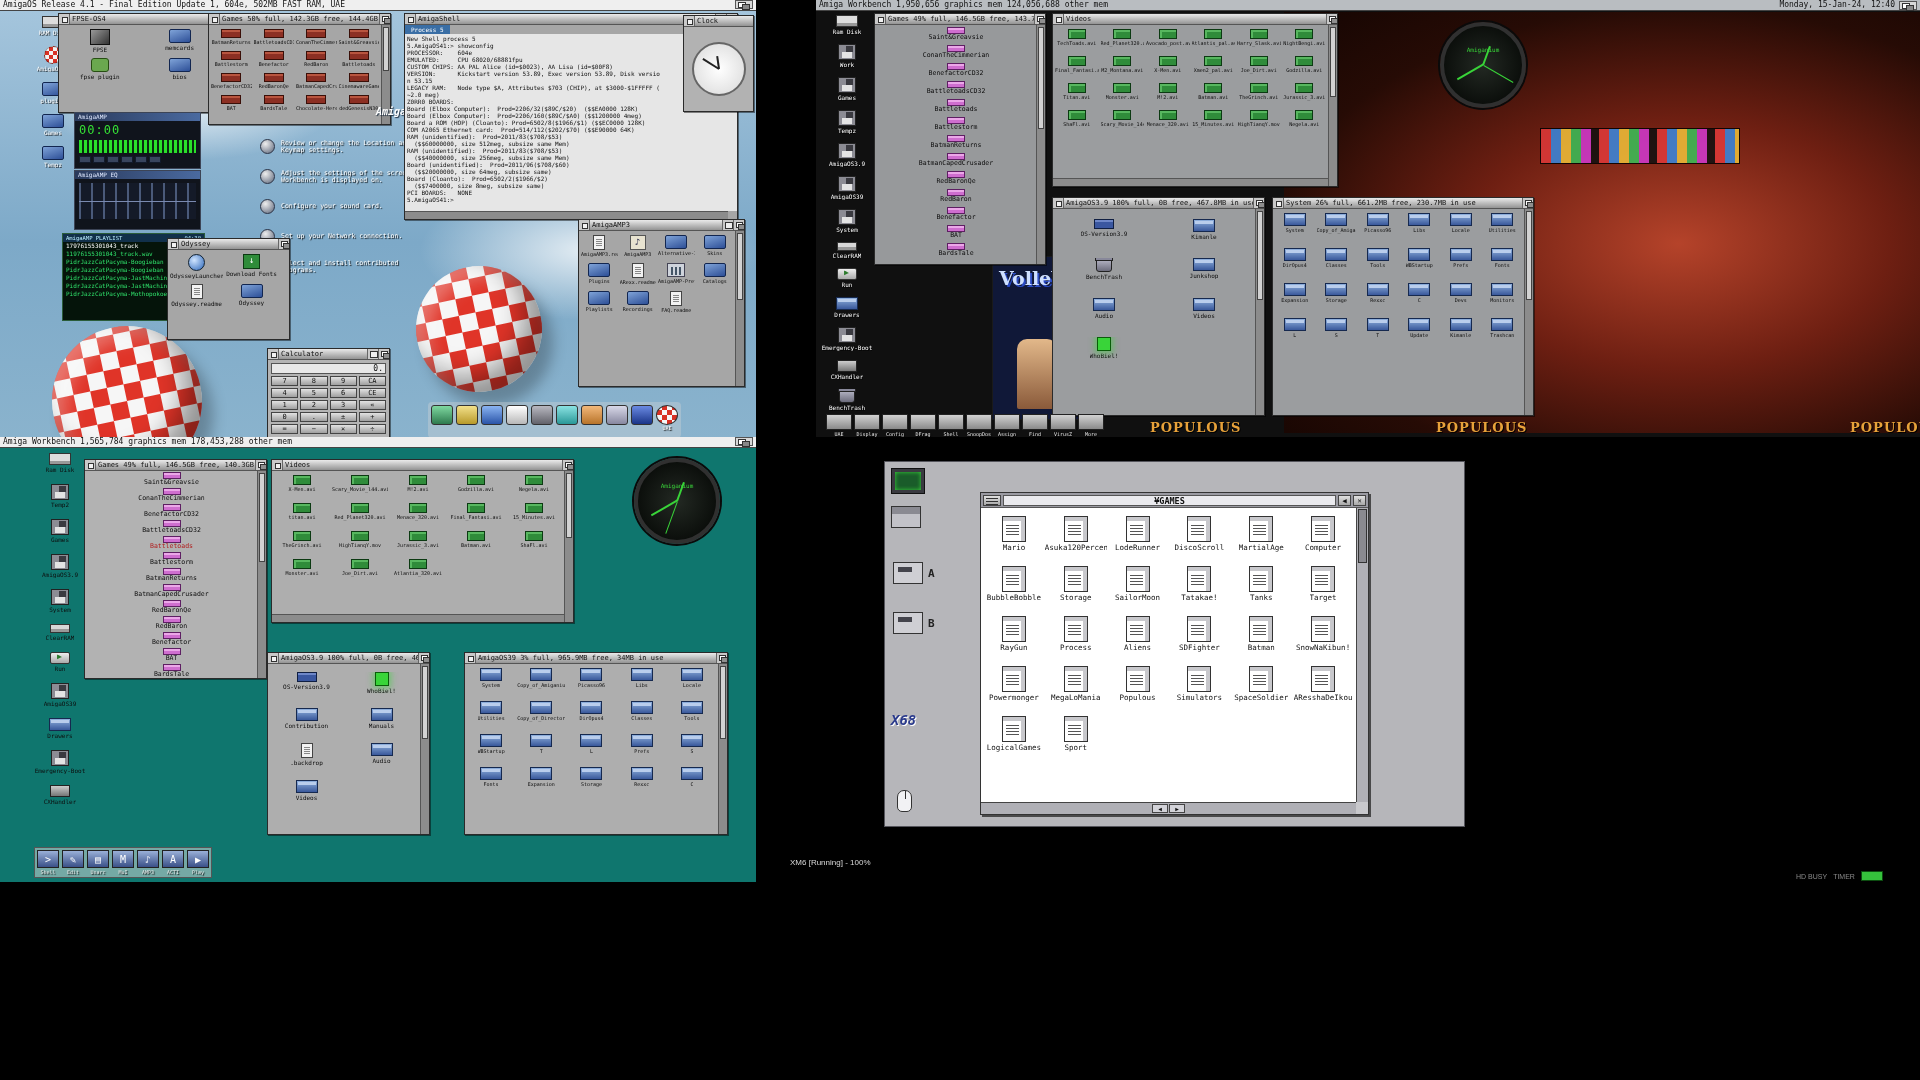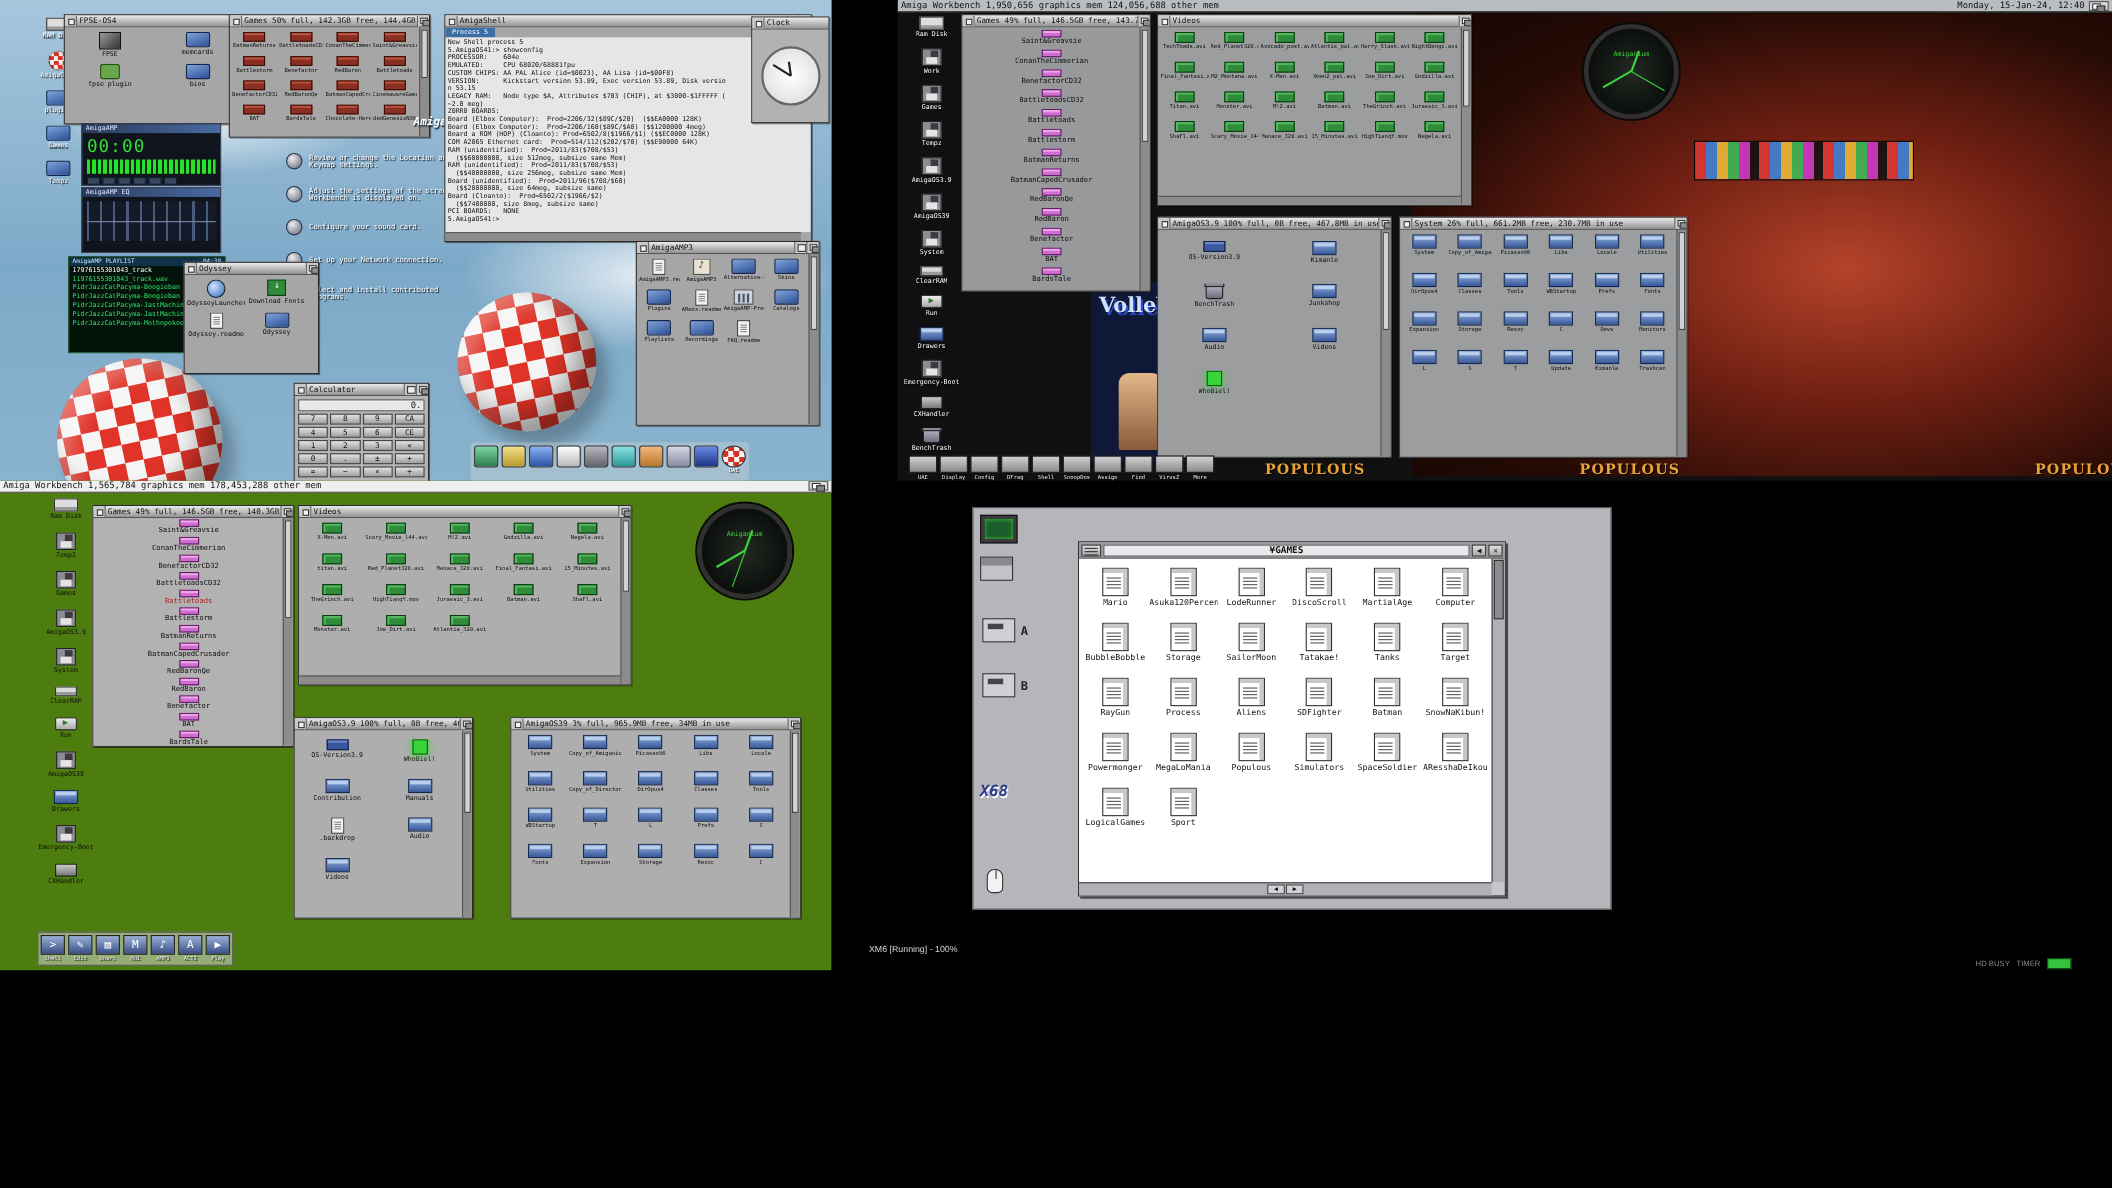--- a/index.html
+++ b/index.html
@@ -1,21 +1,21 @@
 <!DOCTYPE html>
 <html><head>
 <meta charset="utf-8">
 <style>
 *{margin:0;padding:0;box-sizing:border-box}
 html,body{width:1920px;height:1080px;background:#000;overflow:hidden;
   font-family:"DejaVu Sans Mono","Liberation Mono",monospace;color:#111}
 .q{position:absolute;overflow:hidden}
 #tl{left:0;top:0;width:756px;height:440px;background:linear-gradient(180deg,#a6c6dd,#7da9c8 55%,#8ab3cd)}
 #tr{left:816px;top:0;width:1104px;height:445px;background:#101010}
-#bl{left:0;top:437px;width:756px;height:445px;background:#4d7c0f}
+#bl{left:0;top:437px;width:756px;height:445px;background:#0f766e}
 #br{left:756px;top:437px;width:1164px;height:643px;background:#000}
 .cloud{position:absolute;border-radius:50%;background:radial-gradient(closest-side,rgba(255,255,255,.8),rgba(255,255,255,0))}
 
 .mbar{position:absolute;left:0;top:0;right:0;height:11px;background:#efefef;border-bottom:1px solid #444;
   font-size:8px;line-height:10px;padding:0 3px;display:flex;justify-content:space-between;white-space:nowrap;z-index:50}
 .mbar.dark{background:#b9bdc1}
 .mgad{width:18px;height:9px;flex:none;background:#d8d8d8;border:1px solid #555;position:relative;margin-left:4px}
 .mgad:before{content:"";position:absolute;left:2px;top:1px;width:6px;height:4px;background:#fff;border:1px solid #333}
 .mgad:after{content:"";position:absolute;left:6px;top:3px;width:6px;height:4px;background:#888;border:1px solid #333}
 
@@ -100,21 +100,21 @@
   box-shadow:inset -14px -18px 26px rgba(0,0,0,.4),inset 10px 12px 20px rgba(255,255,255,.35),8px 16px 14px rgba(0,0,0,.25);
   transform:rotate(-12deg)}
 
 .setup{position:absolute;display:flex;flex-direction:column;gap:15px}
 .sitem{display:flex;align-items:center;gap:6px}
 .sitem .sic{width:15px;height:15px;border-radius:50%;background:radial-gradient(circle at 35% 30%,#eee,#5a6478);border:1px solid #2c3446;flex:none}
 .sitem .stx{font-size:6.5px;line-height:7px;color:#fff;text-shadow:1px 1px 1px #000;max-width:150px}
 
 .amp{position:absolute;background:#10141c;border:1px solid #3c4456;color:#cfd8ea}
 .amp .atb{height:8px;background:linear-gradient(90deg,#2a3a5c,#4a6aa0);font-size:6px;line-height:8px;padding:0 3px;color:#dfe8ff}
-.amp .time{color:#35e035;font-size:16px;padding:2px 4px;letter-spacing:1px}
+.amp .time{color:#35e035;font-size:12px;padding:2px 4px;letter-spacing:1px}
 .amp .spec{height:13px;margin:1px 4px;background:repeating-linear-gradient(90deg,#2ae02a 0 3px,#0a2a12 3px 5px)}
 .amp .btns{display:flex;gap:2px;padding:2px 4px}
 .amp .btns b{width:12px;height:7px;background:#38455e;border:1px solid #121b2c}
 .amp .eqbars{height:36px;margin:4px;background:repeating-linear-gradient(90deg,#4a5a7a 0 2px,#141a28 2px 12px);position:relative}
 .amp .eqbars:before{content:"";position:absolute;left:0;right:0;top:50%;height:1px;background:#7a8ab0}
 .pl{position:absolute;background:#05140a;border:1px solid #2a5c3a}
 .pl .ptb{display:flex;justify-content:space-between;background:#11304a;color:#bbeeff;padding:0 3px;height:8px;line-height:8px;font-size:5.5px}
 .pl .cline{color:#2fe06a;line-height:8px;padding:0 3px}
 .pl div.cline:nth-of-type(1){color:#fff}
 
@@ -186,20 +186,24 @@
 </style>
 </head>
 <body>
 
 <div class="q" id="tl">
   <div class="cloud" style="left:40px;top:40px;width:300px;height:120px"></div>
   <div class="cloud" style="left:420px;top:180px;width:340px;height:140px"></div>
   <div class="boing" style="left:52px;top:326px;width:150px;height:150px"></div>
   <div class="boing" style="left:416px;top:266px;width:126px;height:126px"></div>
 
+  <div class="mbar">
+    <span>AmigaOS Release 4.1 - Final Edition Update 1, 604e, 502MB FAST RAM, UAE</span>
+    <span class="mgad"></span>
+  </div>
 
   <div class="deskcol wlbl" style="left:22px;top:16px;width:62px">
 
   <div class="icon">
       <span class="gl gl-ramdisk"></span>
       <span class="lbl">RAM Disk</span>
     </div>
       <div class="icon">
       <span class="gl gl-boing"></span>
       <span class="lbl">AmigaOS41</span>

